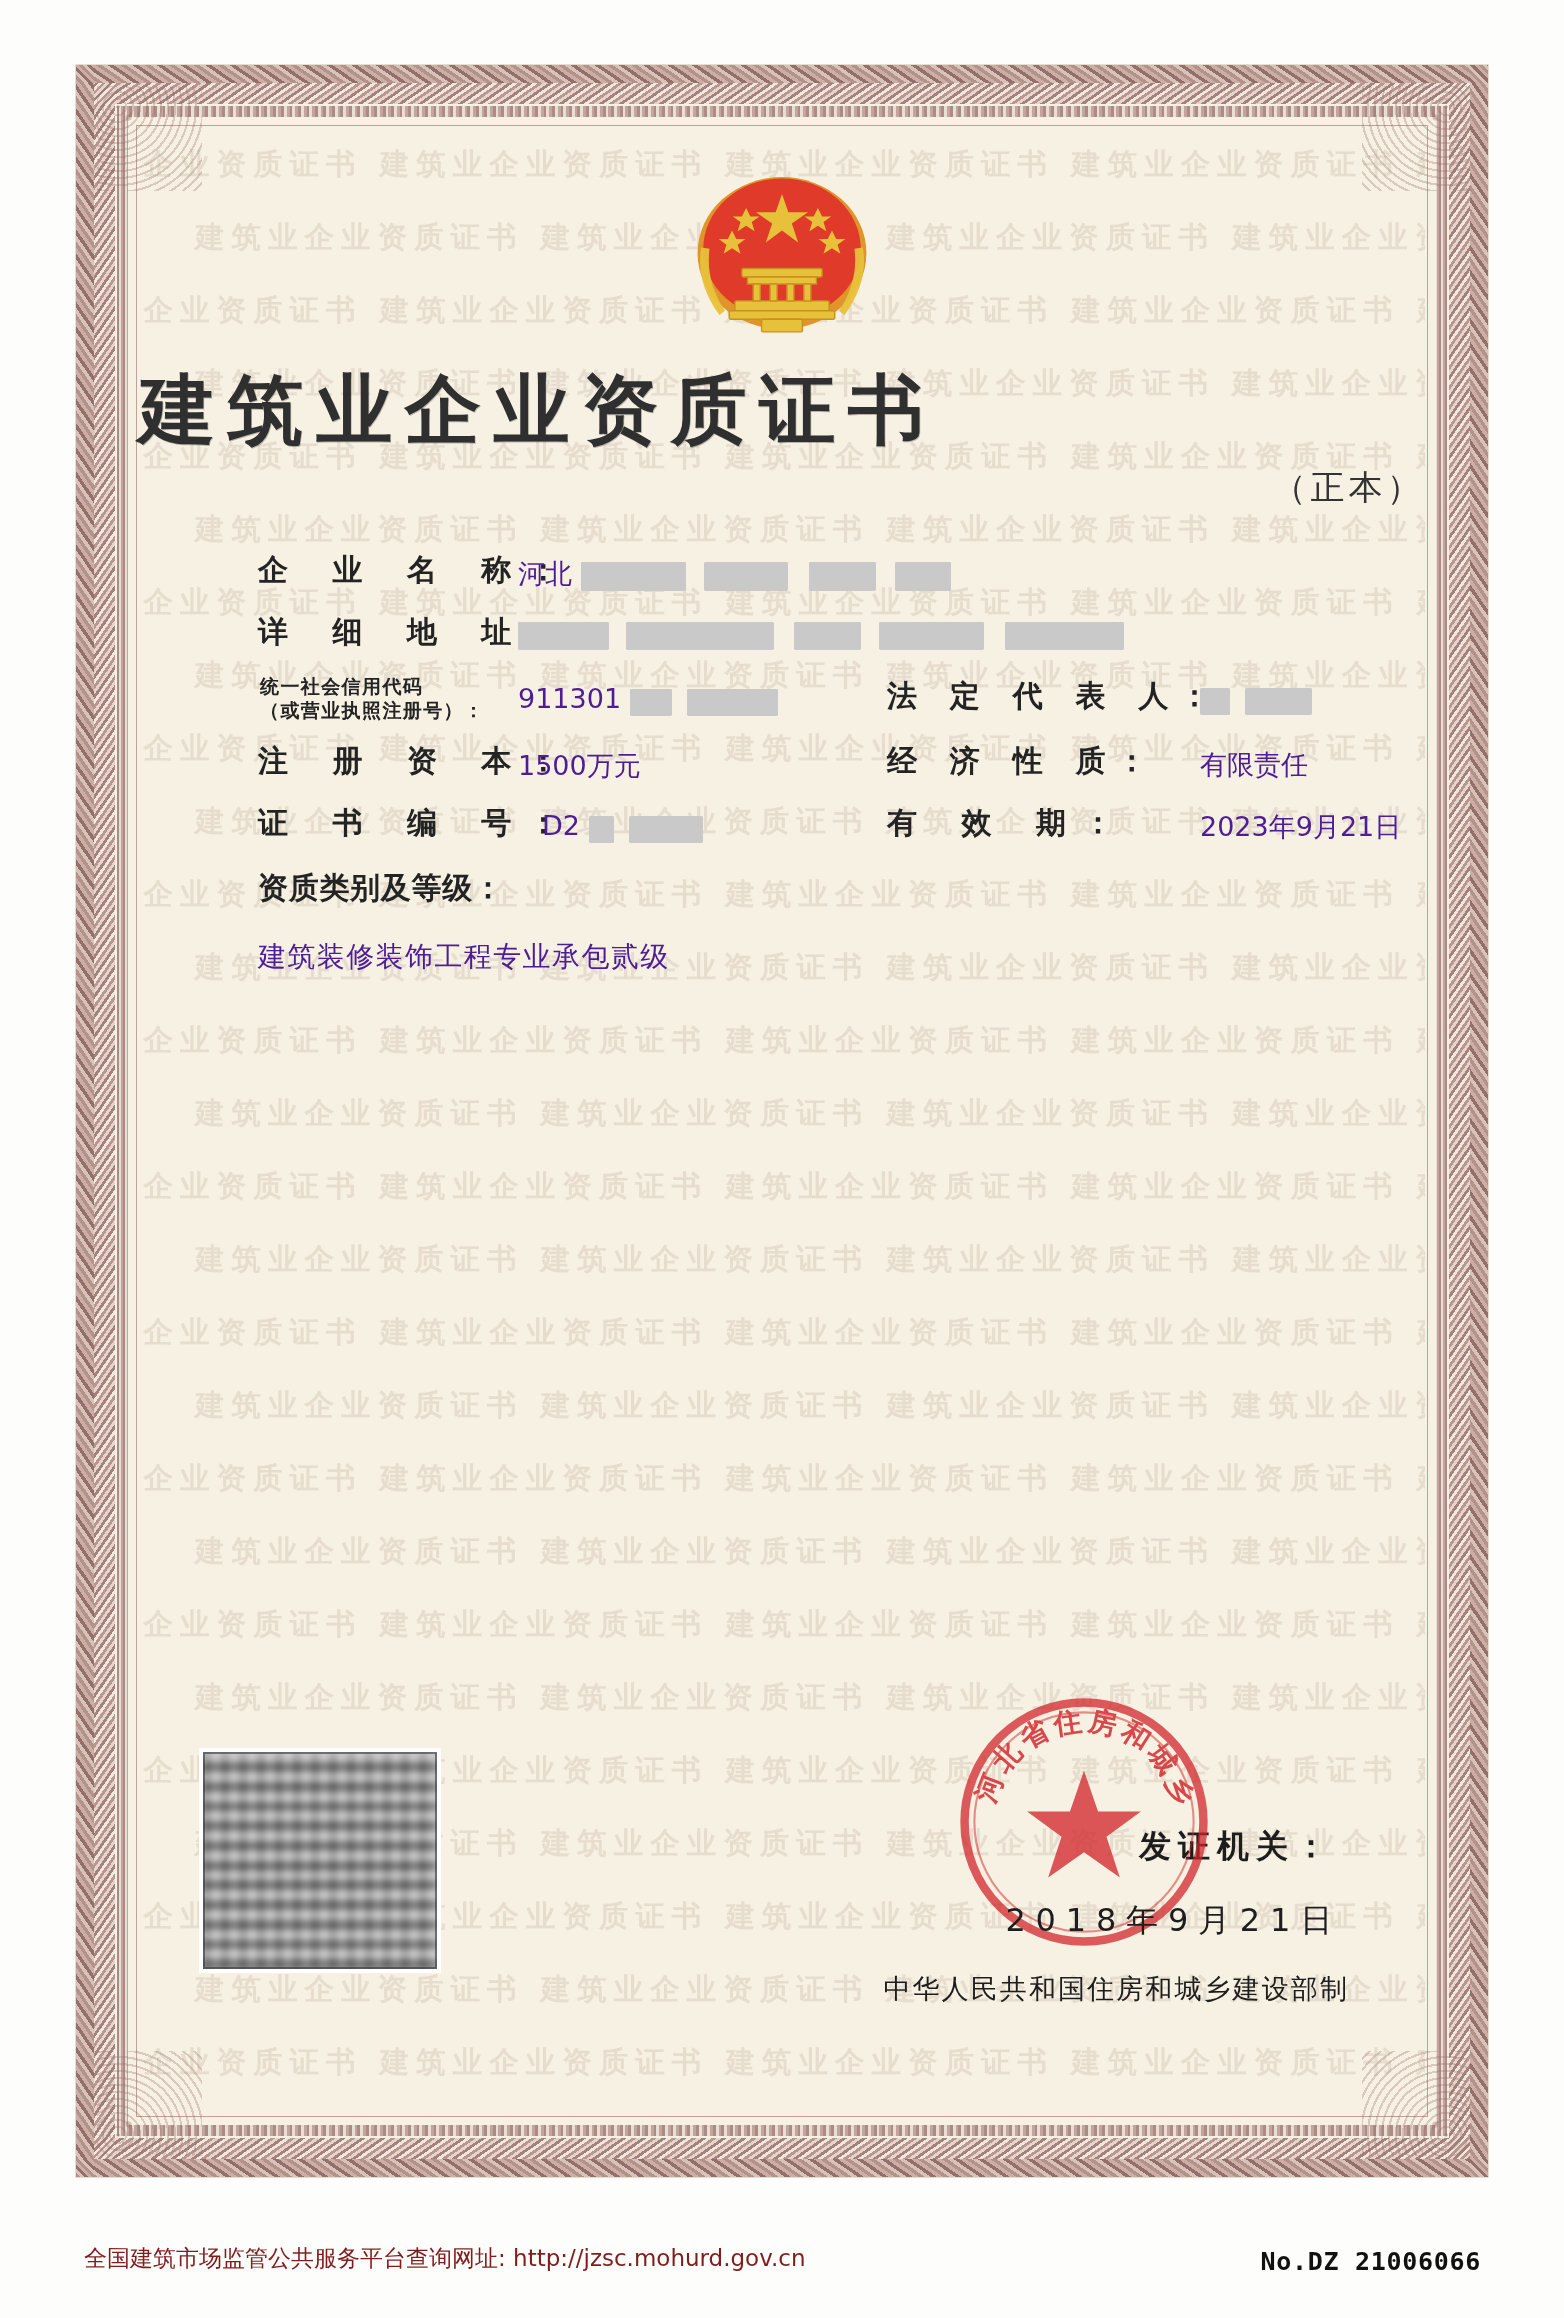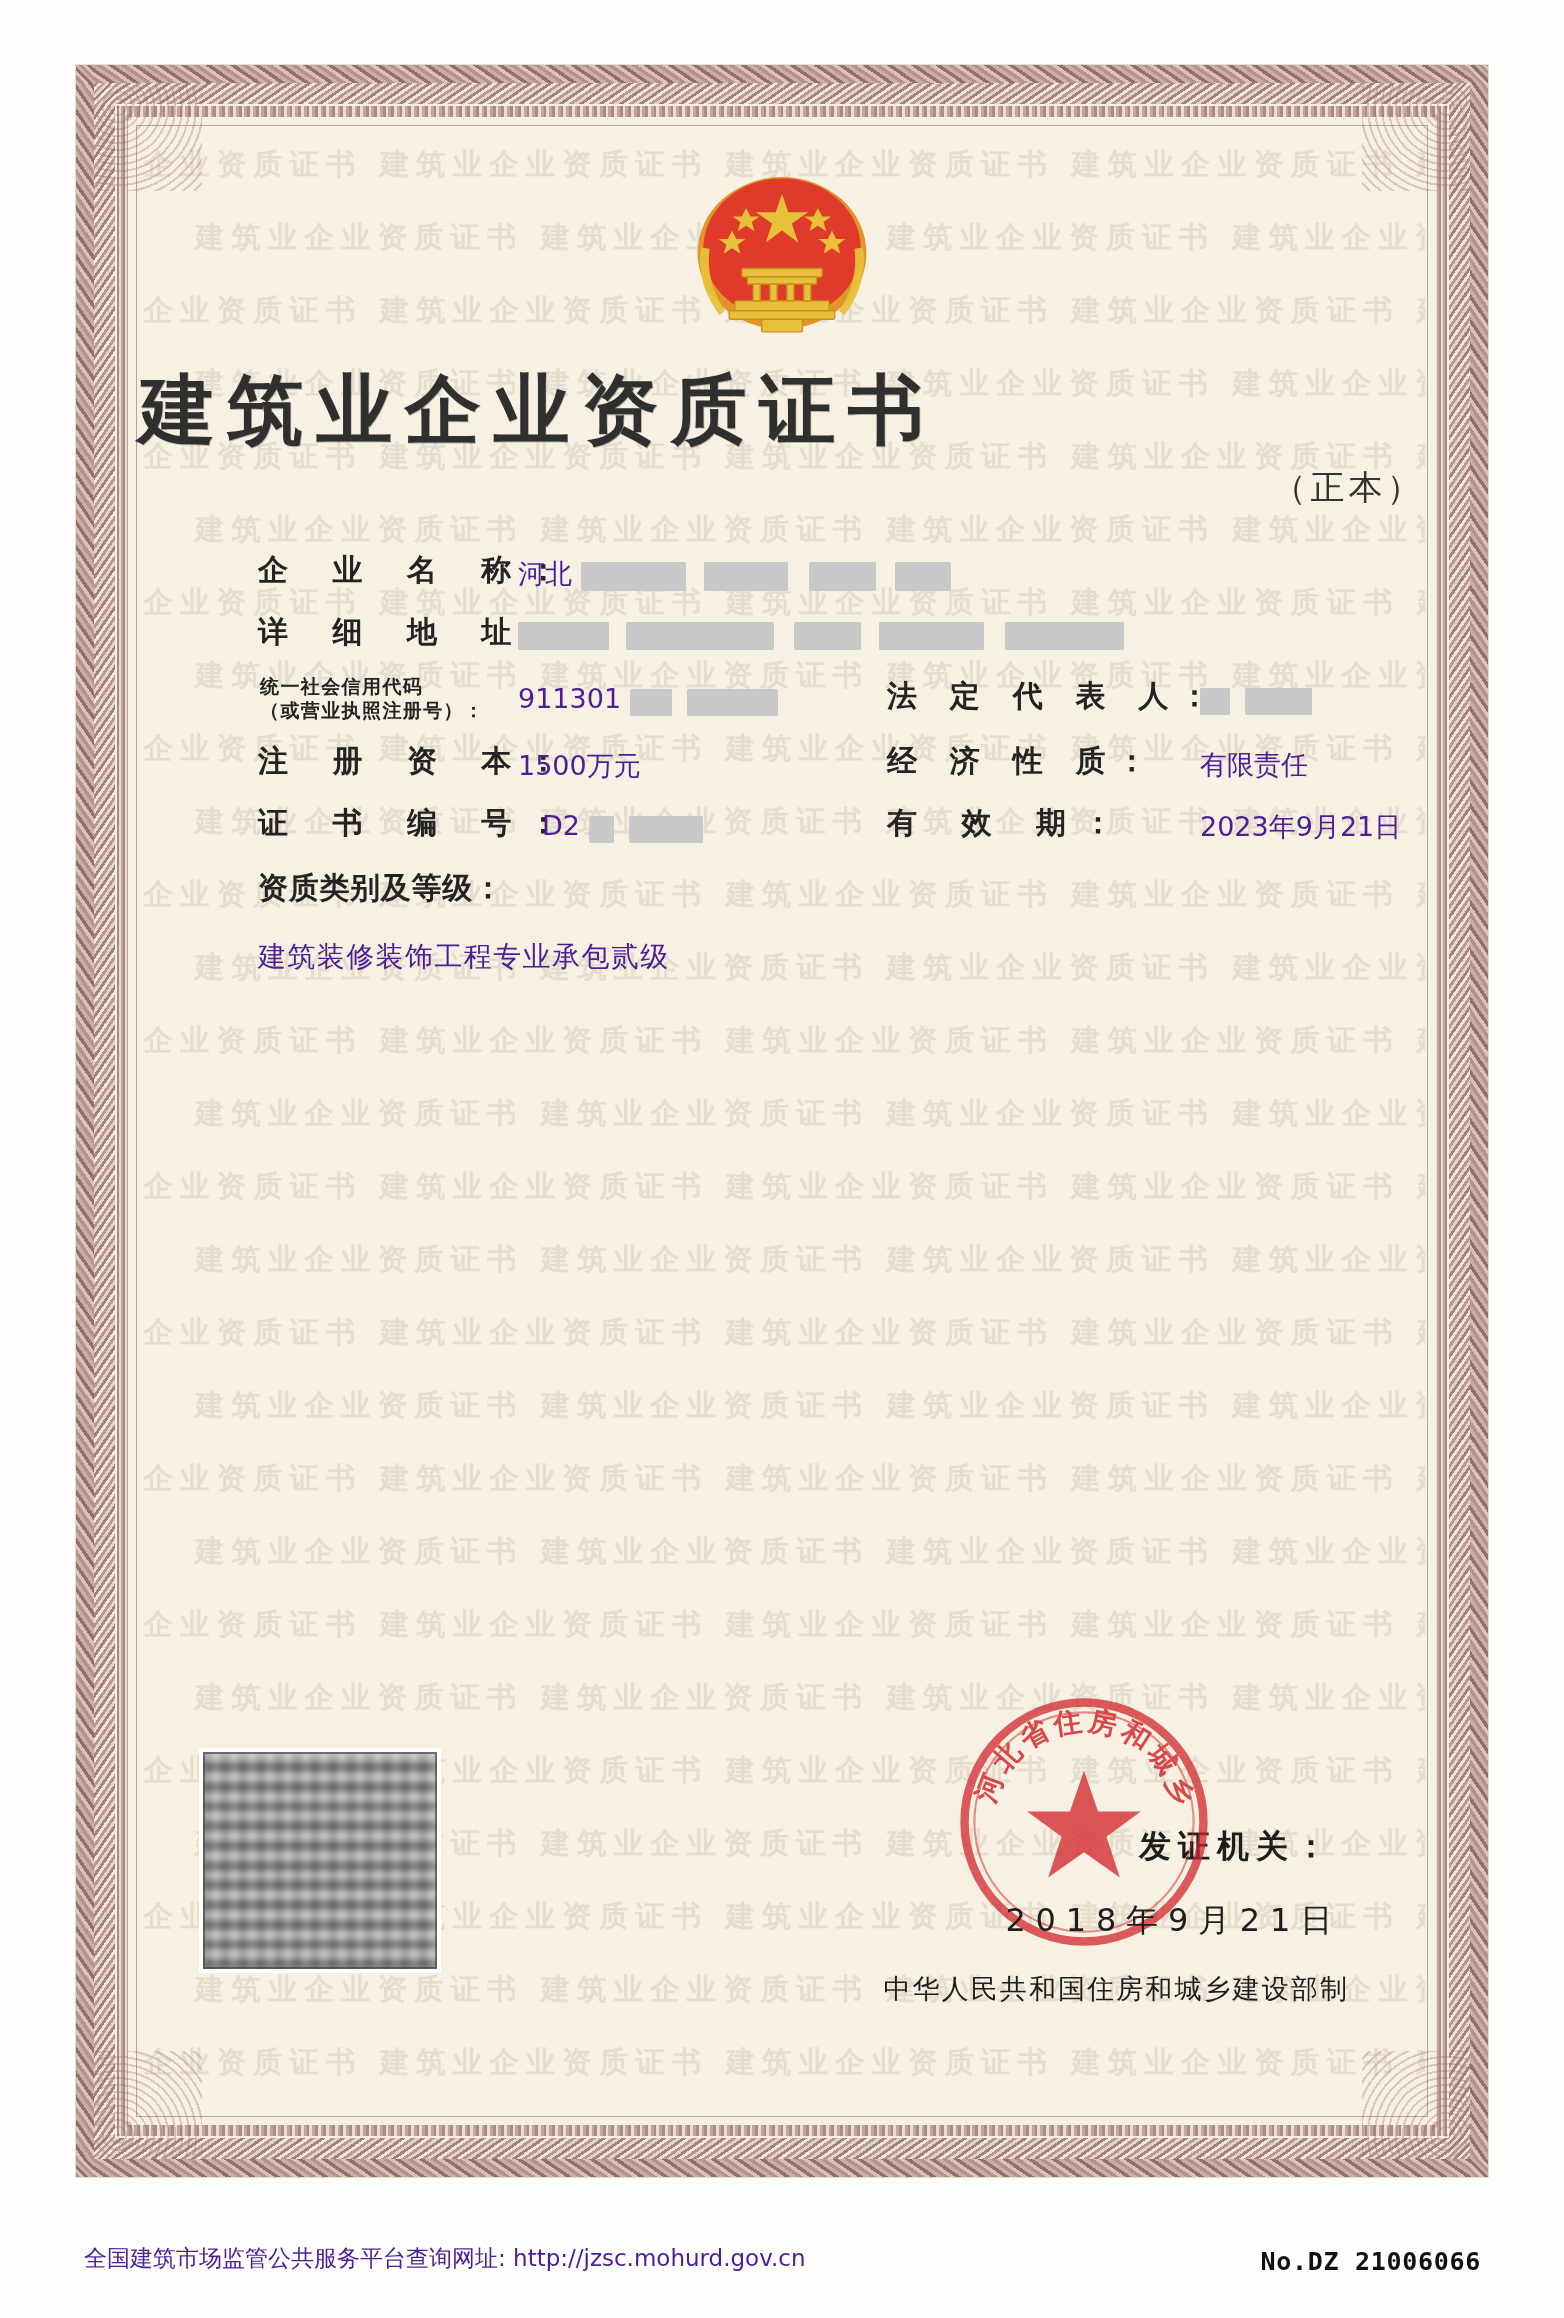--- a/index.html
+++ b/index.html
@@ -288,21 +288,21 @@
     right: 0;
     bottom: 0;
     height: 141px;
   }
   .portal-text {
     position: absolute;
     left: 84px;
     bottom: 44px;
     font-family: "DejaVu Sans", sans-serif;
     font-size: 23px;
-    color: #4c1d95;
+    color: #7f1d1d;
     letter-spacing: 0px;
   }
   .cert-no {
     position: absolute;
     right: 83px;
     bottom: 42px;
     font-family: "DejaVu Sans Mono", monospace;
     font-size: 25px;
     font-weight: 700;
     color: #111;

